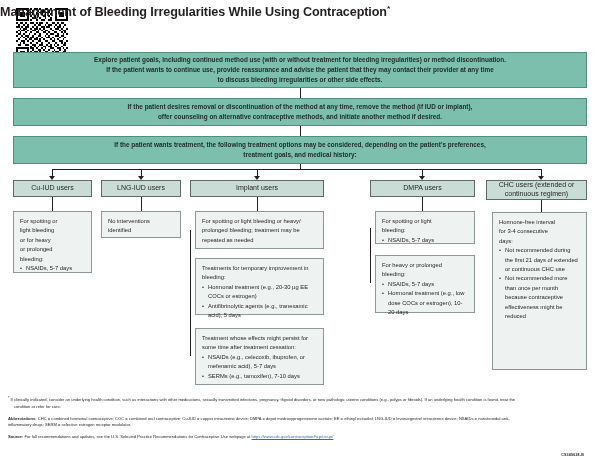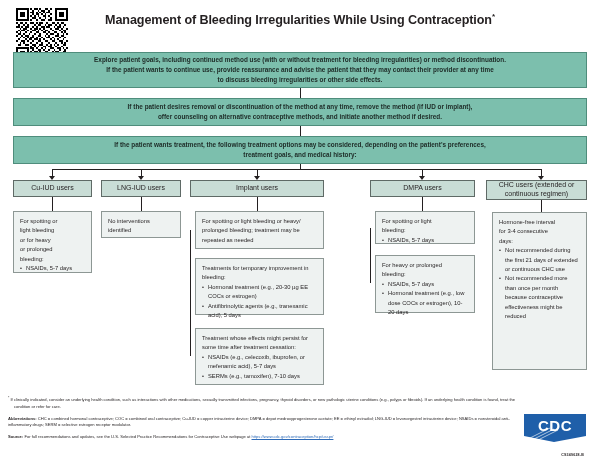--- a/index.html
+++ b/index.html
@@ -14,22 +14,21 @@
   .page{position:relative;width:600px;height:464px;box-sizing:border-box;}
 
   
   .header{position:relative;height:48px;}
   .qr{
     position:absolute;left:16px;top:8px;width:52px;height:52px;
     background:#ffffff;
   }
   .qr svg{display:block;}
   .title{
-    position:absolute;left:0;right:0;top:12px;
-    text-align:center;
+    position:absolute;left:0;right:0;top:4px;
     font-size:12.6px;
     font-weight:bold;
     letter-spacing:-0.1px;
     color:#231f20;
   }
   .title sup{font-size:8px;vertical-align:super;font-weight:bold;}
 
   
   .banner{
     position:absolute;
@@ -520,28 +519,15 @@
       <b>Abbreviations:</b>
       <span>CHC = combined hormonal contraceptive; COC = combined oral contraceptive; Cu-IUD = copper intrauterine device; DMPA = depot medroxyprogesterone acetate; EE = ethinyl estradiol; LNG-IUD = levonorgestrel intrauterine device; NSAIDs = nonsteroidal anti-inflammatory drugs; SERM = selective estrogen receptor modulator.</span>
     </p>
     <p class="fn">
       <b>Source:</b>
       <span>For full recommendations and updates, see the U.S. Selected Practice Recommendations for Contraceptive Use webpage at</span>
       <span class="lnk">https://www.cdc.gov/contraception/hcp/usspr/</span>
     </p>
   </div>
 
-  <div class="cdc">
-    <svg width="62" height="28" viewBox="0 0 62 28">
-      <path d="M0 0 H62 V22 L30 28 L0 22 Z" fill="#1f5fa9"></path>
-      <g fill="#ffffff" font-family="Liberation Sans, sans-serif" font-size="15" font-weight="bold">
-        <text x="31" y="17" text-anchor="middle" letter-spacing="0.5">CDC</text>
-      </g>
-      <g stroke="#ffffff" stroke-width="0.7" opacity="0.9">
-        <line x1="2" y1="26" x2="26" y2="14"></line>
-        <line x1="6" y1="27" x2="30" y2="15"></line>
-        <line x1="10" y1="28" x2="34" y2="16"></line>
-      </g>
-    </svg>
-  </div>
   <div class="pubid">CS349628-B</div>
 
 </div>
 
 </body></html>

